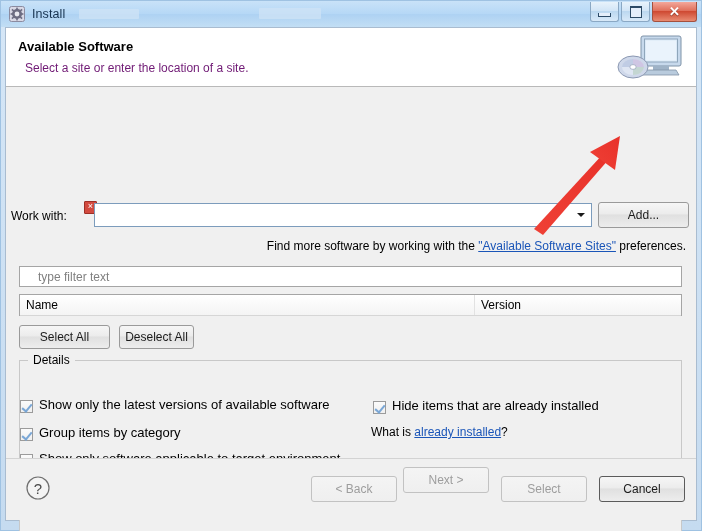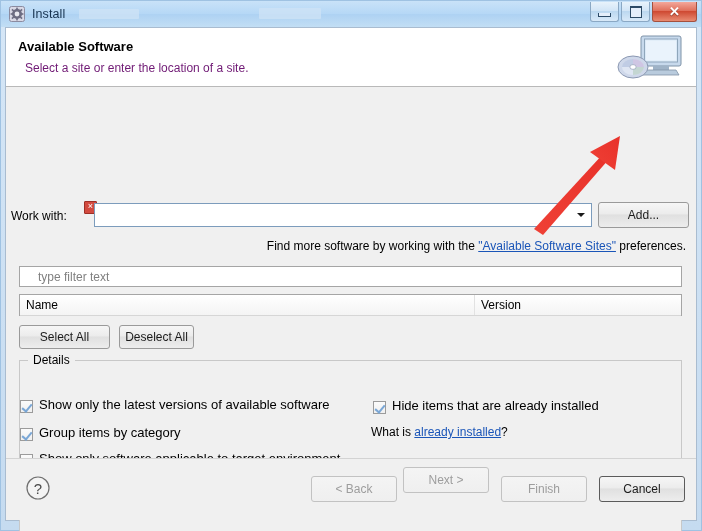--- a/index.html
+++ b/index.html
@@ -474,21 +474,21 @@
 
     <div id="footer">
       <div id="help-icon">
         <svg width="26" height="26" viewBox="0 0 26 26">
           <circle cx="13" cy="13" r="11" fill="#f4f4f4" stroke="#6f6f6f" stroke-width="1.2"></circle>
           <text x="13" y="18.5" text-anchor="middle" font-family="Liberation Sans, sans-serif" font-size="15" fill="#4a4a4a">?</text>
         </svg>
       </div>
       <div class="btn disabled" id="btn-back">&lt; Back</div>
       <div class="btn disabled" id="btn-next">Next &gt;</div>
-      <div class="btn disabled" id="btn-finish">Finish</div>
+      <div class="btn disabled" id="btn-finish">Select</div>
       <div class="btn default" id="btn-cancel">Cancel</div>
     </div>
 
   </div>
 
   <svg id="annotation">
     <defs>
       <linearGradient id="agrad" x1="0" y1="1" x2="1" y2="0">
         <stop offset="0%" stop-color="#ef4136"></stop>
         <stop offset="100%" stop-color="#e8312a"></stop>

